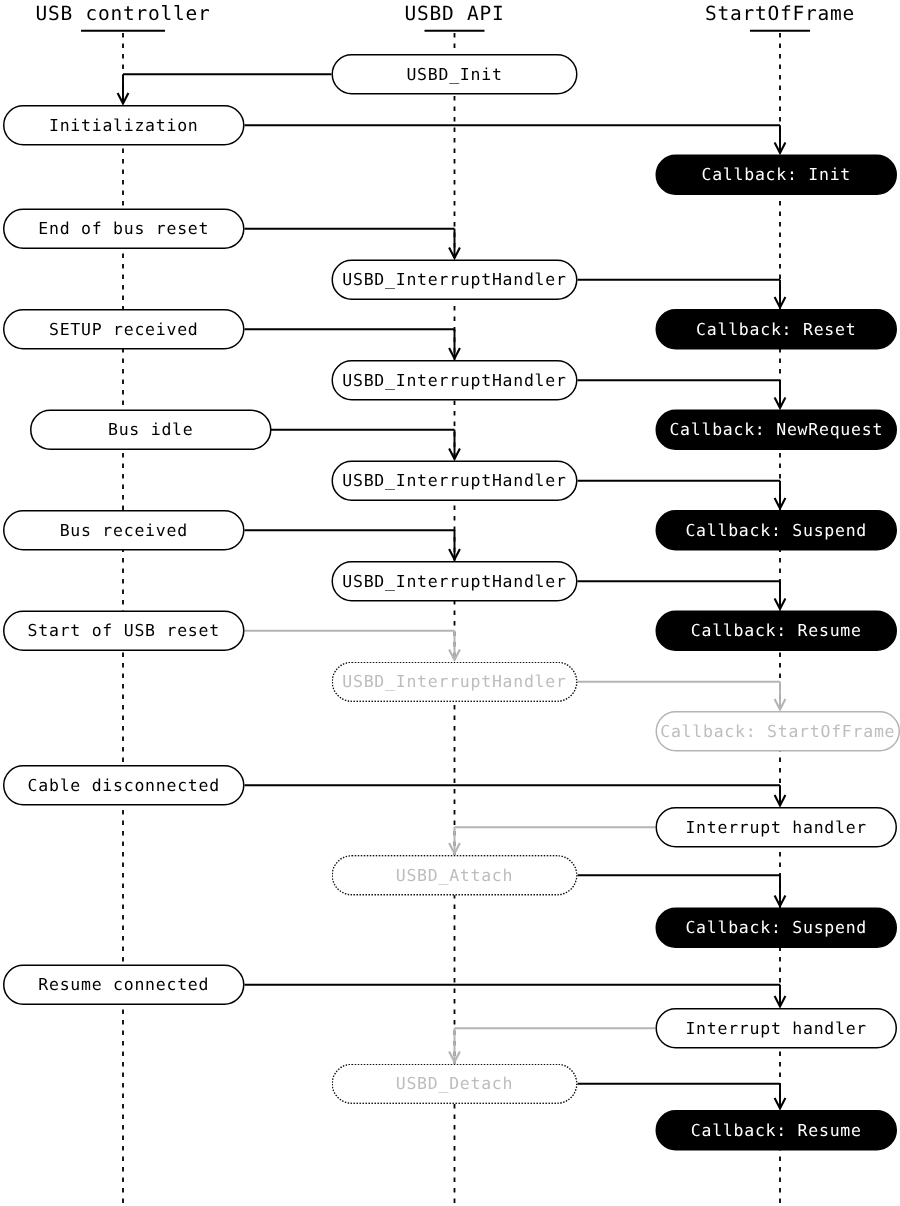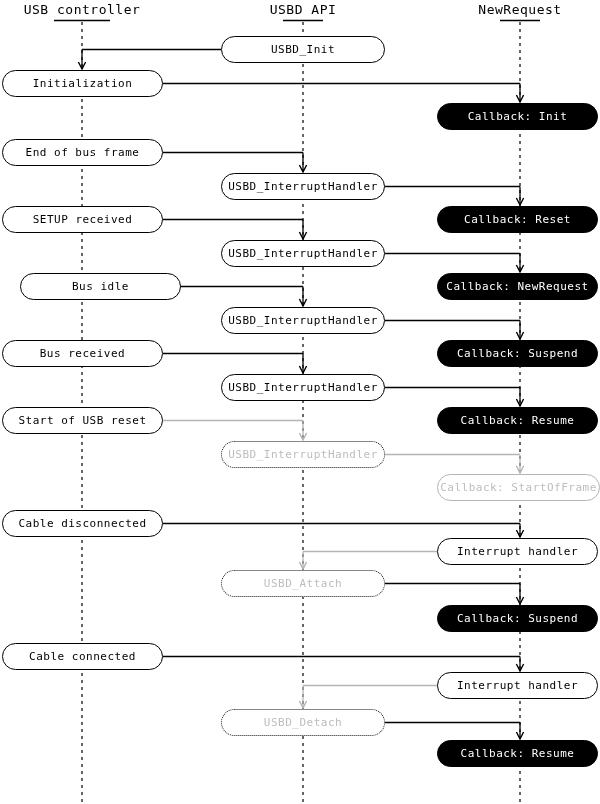--- a/index.html
+++ b/index.html
@@ -119,34 +119,34 @@
       <path d="M 299.4 701 L 303 708 L 306.6 701" fill="none" stroke="#b4b4b4" stroke-width="1.4"></path>
       <g>
         <line x1="385" y1="722.5" x2="520" y2="722.5" stroke="#000000" stroke-width="1.3"></line>
         <line x1="520" y1="722.5" x2="520" y2="739" stroke="#000000" stroke-width="1.3"></line>
       </g>
       <path d="M 516.4 732 L 520 739 L 523.6 732" fill="none" stroke="#000000" stroke-width="1.4"></path>
     </svg>
   <div id="headers">
       <div class="hdr" style="left: 82px;">USB controller</div>
       <div class="hdr" style="left: 303px;">USBD API</div>
-      <div class="hdr" style="left: 520px;">NewRequest</div>
+      <div class="hdr" style="left: 520px;">StartOfFrame</div>
     </div>
   <div id="nodes">
       <div class="node white" style="left: 221px; width: 164px; top: 36px;">
         <span class="lbl">USBD_Init</span>
       </div>
       <div class="node white" style="left: 2px; width: 161px; top: 70px;">
         <span class="lbl">Initialization</span>
       </div>
       <div class="node black" style="left: 437px; width: 161px; top: 103px; text-align: center;">
         <span class="lbl">Callback: Init</span>
       </div>
       <div class="node white" style="left: 2px; width: 161px; top: 139px;">
-        <span class="lbl">End of bus frame</span>
+        <span class="lbl">End of bus reset</span>
       </div>
       <div class="node white" style="left: 221px; width: 164px; top: 173px;">
         <span class="lbl">USBD_InterruptHandler</span>
       </div>
       <div class="node black" style="left: 437px; width: 161px; top: 206px;">
         <span class="lbl">Callback: Reset</span>
       </div>
       <div class="node white" style="left: 2px; width: 161px; top: 206px;">
         <span class="lbl">SETUP received</span>
       </div>
@@ -189,21 +189,21 @@
       <div class="node white" style="left: 437px; width: 161px; top: 538px;">
         <span class="lbl">Interrupt handler</span>
       </div>
       <div class="node ghost-dotted" style="left: 221px; width: 164px; top: 570px;">
         <span class="lbl">USBD_Attach</span>
       </div>
       <div class="node black" style="left: 437px; width: 161px; top: 605px;">
         <span class="lbl">Callback: Suspend</span>
       </div>
       <div class="node white" style="left: 2px; width: 161px; top: 643px;">
-        <span class="lbl">Cable connected</span>
+        <span class="lbl">Resume connected</span>
       </div>
       <div class="node white" style="left: 437px; width: 161px; top: 672px;">
         <span class="lbl">Interrupt handler</span>
       </div>
       <div class="node ghost-dotted" style="left: 221px; width: 164px; top: 709px;">
         <span class="lbl">USBD_Detach</span>
       </div>
       <div class="node black" style="left: 437px; width: 161px; top: 740px;">
         <span class="lbl">Callback: Resume</span>
       </div>

